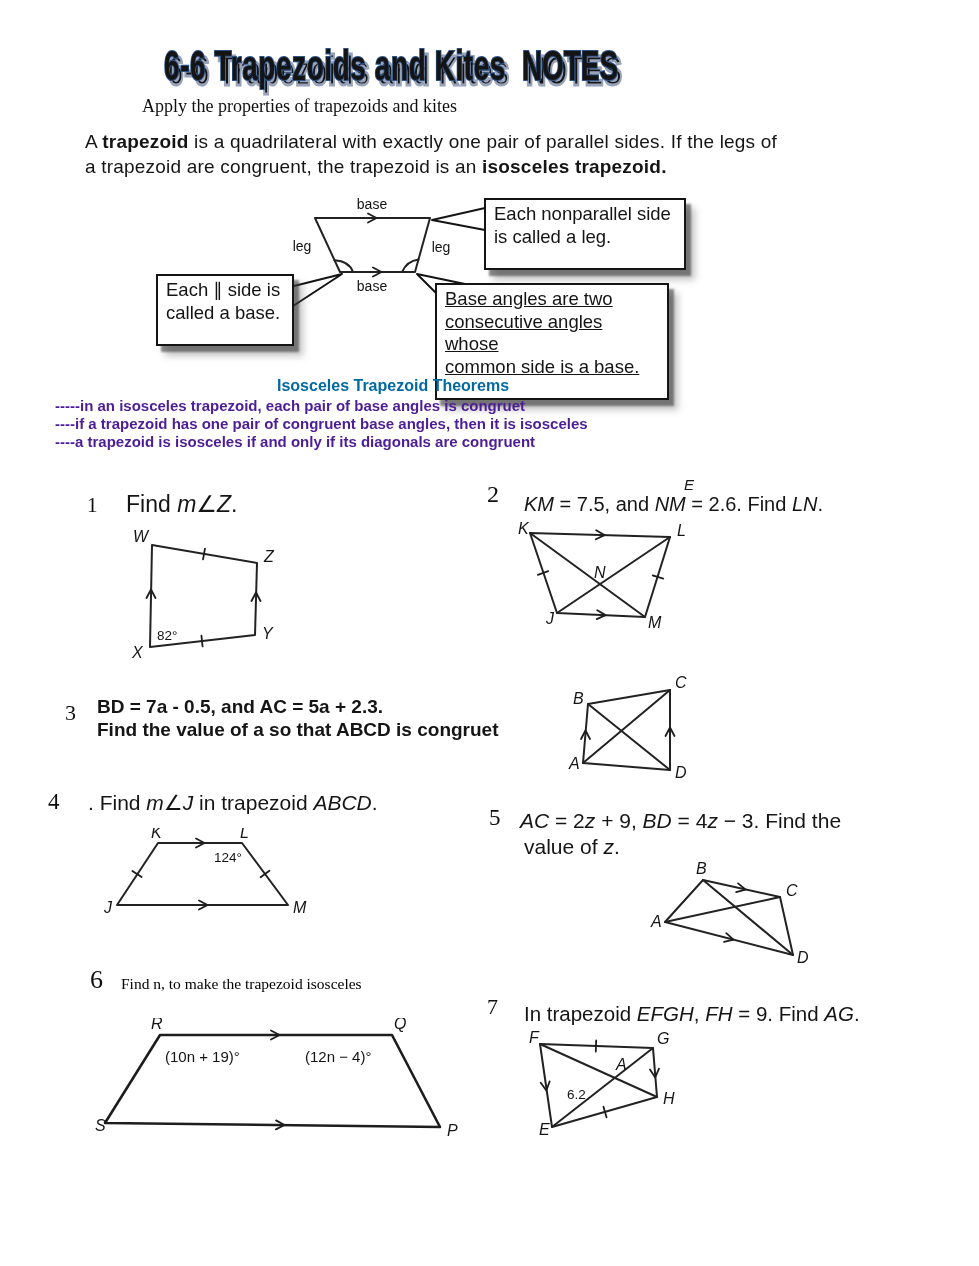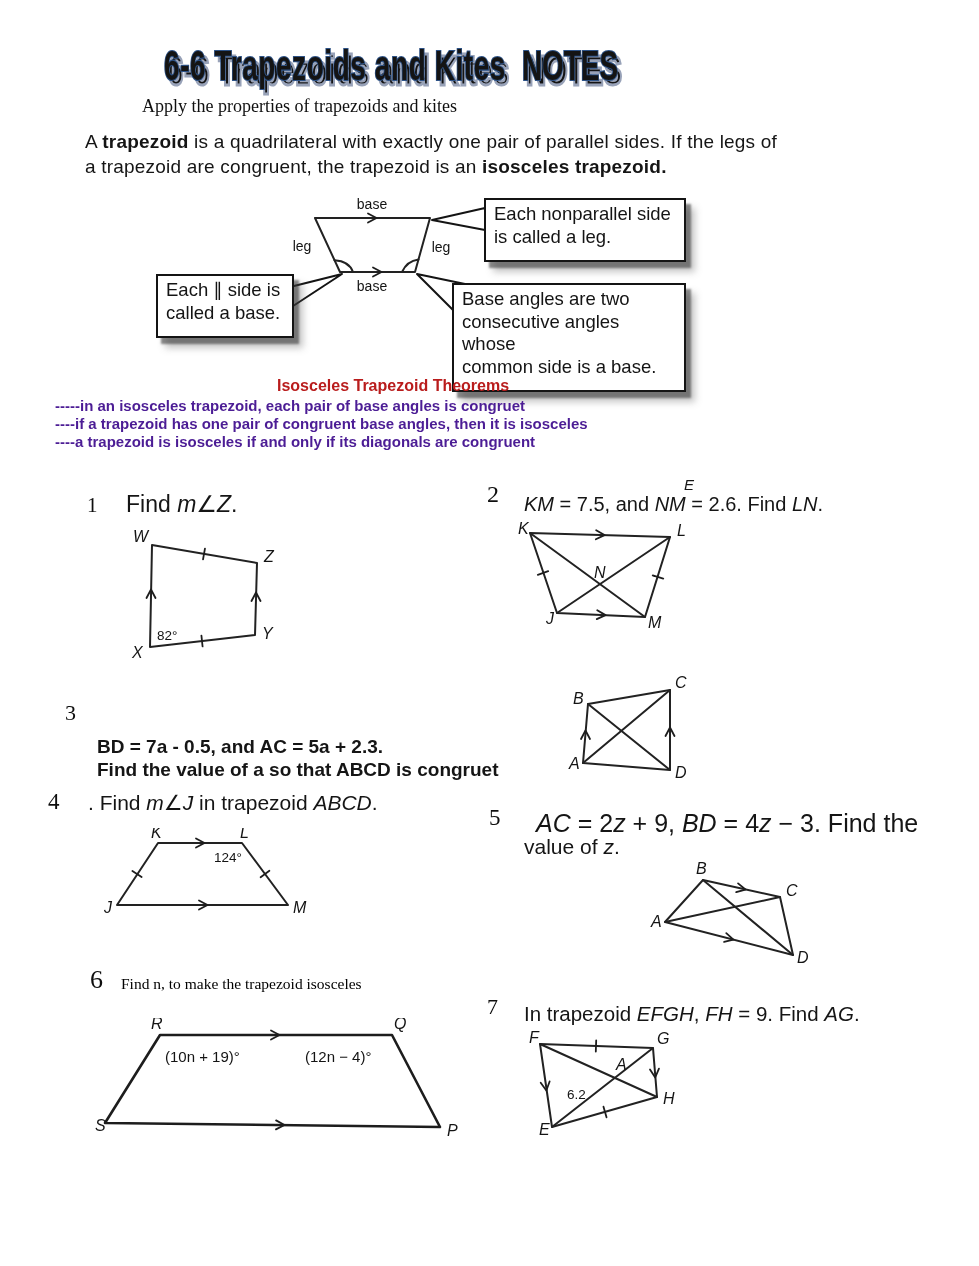--- a/index.html
+++ b/index.html
@@ -2,25 +2,25 @@
 <html><head>
 <meta charset="utf-8">
 <style>
   html,body{margin:0;padding:0;background:#ffffff;}
   .page{position:relative;width:979px;height:1192px;background:#fff;overflow:hidden;
         font-family:"Liberation Sans",sans-serif;color:#1a1a1a;}
   .abs{position:absolute;}
   .serif{font-family:"Liberation Serif",serif;}
   .num{font-family:"Liberation Serif",serif;color:#0e0e0e;}
   .it{font-style:italic;}
-  .bd{font-weight:bold;margin-top:40px;}
+  .bd{font-weight:bold;}
   .defline{font-size:19px;color:#151515;letter-spacing:.2px;white-space:nowrap;}
-  .thm-head{font-weight:bold;font-size:16px;color:#b91c1c;}
+  .thm-head{font-weight:bold;font-size:16px;color:#0369a1;}
   .thm-line{font-weight:bold;font-size:15px;color:#4c1d95;white-space:nowrap;}
-  .callout{position:absolute;background:#fff;border:2px solid #141414;padding:3px 8px 12px 8px;
+  .callout{position:absolute;background:#fff;border:2px solid #141414;padding:3px 8px 20px 8px;
            font-size:18.5px;line-height:1.22;color:#141414;white-space:pre-line;
            box-shadow:5px 6px 2px rgba(50,50,50,.55), 9px 10px 7px rgba(90,90,90,.35);}
   .prompt{color:#151515;}
   .diagram{position:absolute;}
   svg text{font-family:"Liberation Sans",sans-serif;fill:#141414;}
   .lbl{font-size:16px;font-style:italic;}
   .smalltxt{font-size:13.5px;}
   .geo{stroke:#222;stroke-width:2;fill:none;stroke-linecap:round;stroke-linejoin:round;}
   .geo-thick{stroke:#1d1d1d;stroke-width:2.6;fill:none;stroke-linecap:round;stroke-linejoin:round;}
   .wedge{fill:#fff;stroke:#141414;stroke-width:2;stroke-linejoin:round;}
@@ -63,21 +63,21 @@
     <text x="287" y="19" text-anchor="middle" font-size="14">base</text>
     <text x="217" y="61" text-anchor="middle" font-size="14">leg</text>
     <text x="356" y="62" text-anchor="middle" font-size="14">leg</text>
     <text x="287" y="101" text-anchor="middle" font-size="14">base</text>
   </svg>
 
   <div class="callout" style="left:484px;top:198px;width:182px;">Each nonparallel side
 is called a leg.</div>
   <div class="callout" style="left:156px;top:274px;width:118px;">Each ∥ side is
 called a base.</div>
-  <div class="callout" style="left:452px;top:283px;width:214px;">Base angles are two
+  <div class="callout" style="left:435px;top:283px;width:214px;text-decoration:underline;">Base angles are two
 consecutive angles whose
 common side is a base.</div>
 
   <div class="abs thm-head" style="left:277px;top:377px">Isosceles Trapezoid Theorems</div>
   <div class="abs thm-line" style="left:55px;top:397px">-----in an isosceles trapezoid, each pair of base angles is congruet</div>
   <div class="abs thm-line" style="left:55px;top:415px">----if a trapezoid has one pair of congruent base angles, then it is isosceles</div>
   <div class="abs thm-line" style="left:55px;top:433px">----a trapezoid is isosceles if and only if its diagonals are congruent</div>
 
   <div class="abs num" style="left:87px;top:493px;font-size:21px">1</div>
   <div class="abs prompt" style="left:126px;top:491px;font-size:23px"><span>Find </span><span class="it">m</span><span>∠</span><span class="it">Z</span><span>.</span></div>
@@ -136,21 +136,21 @@
     <use href="#sym-tick" transform="translate(37,46) rotate(-57)"></use>
     <use href="#sym-tick" transform="translate(165,46) rotate(53)"></use>
     <text class="lbl" x="51" y="10">K</text>
     <text class="lbl" x="140" y="10">L</text>
     <text class="lbl" x="4" y="85">J</text>
     <text class="lbl" x="193" y="85">M</text>
     <text class="smalltxt" x="114" y="34">124°</text>
   </svg>
 
   <div class="abs num" style="left:489px;top:805px;font-size:23px">5</div>
-  <div class="abs prompt" style="left:536px;top:809px;font-size:25px"><span class="it">AC</span><span> = 2</span><span class="it">z</span><span> + 9, </span><span class="it">BD</span><span> = 4</span><span class="it">z</span><span> − 3. Find the</span></div>
+  <div class="abs prompt" style="left:520px;top:809px;font-size:21px"><span class="it">AC</span><span> = 2</span><span class="it">z</span><span> + 9, </span><span class="it">BD</span><span> = 4</span><span class="it">z</span><span> − 3. Find the</span></div>
   <div class="abs prompt" style="left:524px;top:835px;font-size:21px"><span>value of </span><span class="it">z</span><span>.</span></div>
   <svg class="diagram" style="left:640px;top:858px" width="180" height="115">
     <polygon class="geo" points="63,22 140,39 153,97 25,64"></polygon>
     <line class="geo" x1="25" y1="64" x2="140" y2="39"></line>
     <line class="geo" x1="63" y1="22" x2="153" y2="97"></line>
     <use href="#sym-chev" transform="translate(103,31) rotate(12)"></use>
     <use href="#sym-chev" transform="translate(91,81) rotate(14)"></use>
     <text class="lbl" x="56" y="16" font-size="14">B</text>
     <text class="lbl" x="146" y="38" font-size="14">C</text>
     <text class="lbl" x="11" y="69" font-size="14">A</text>

